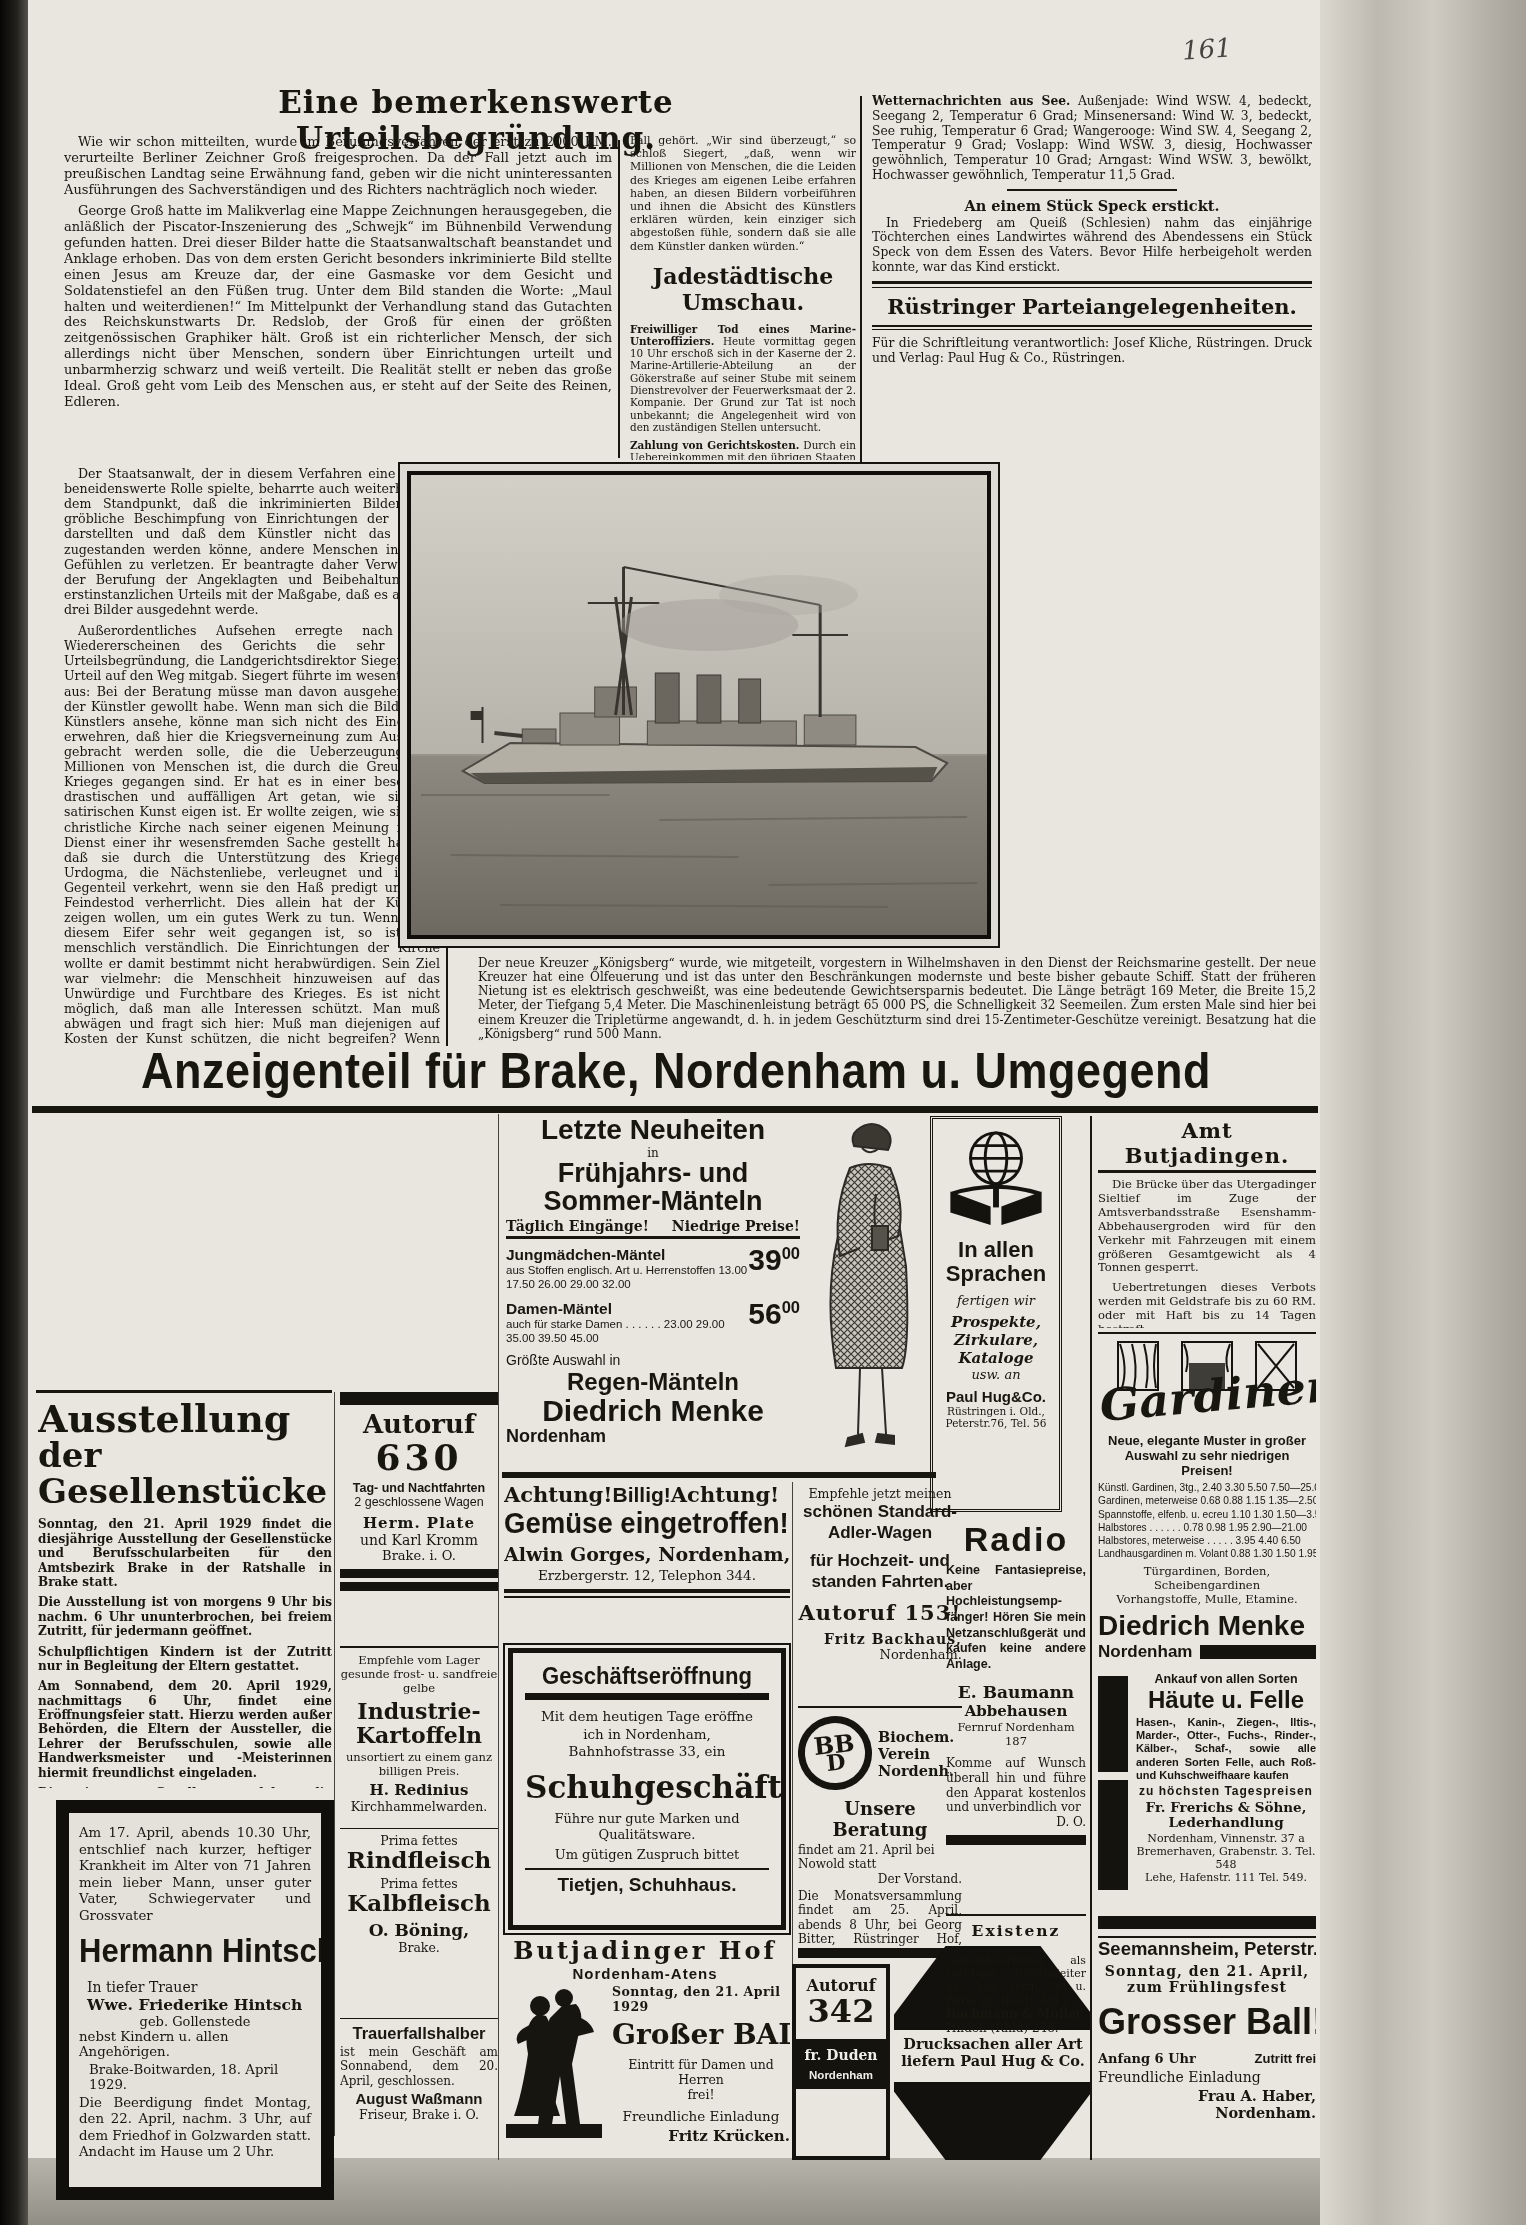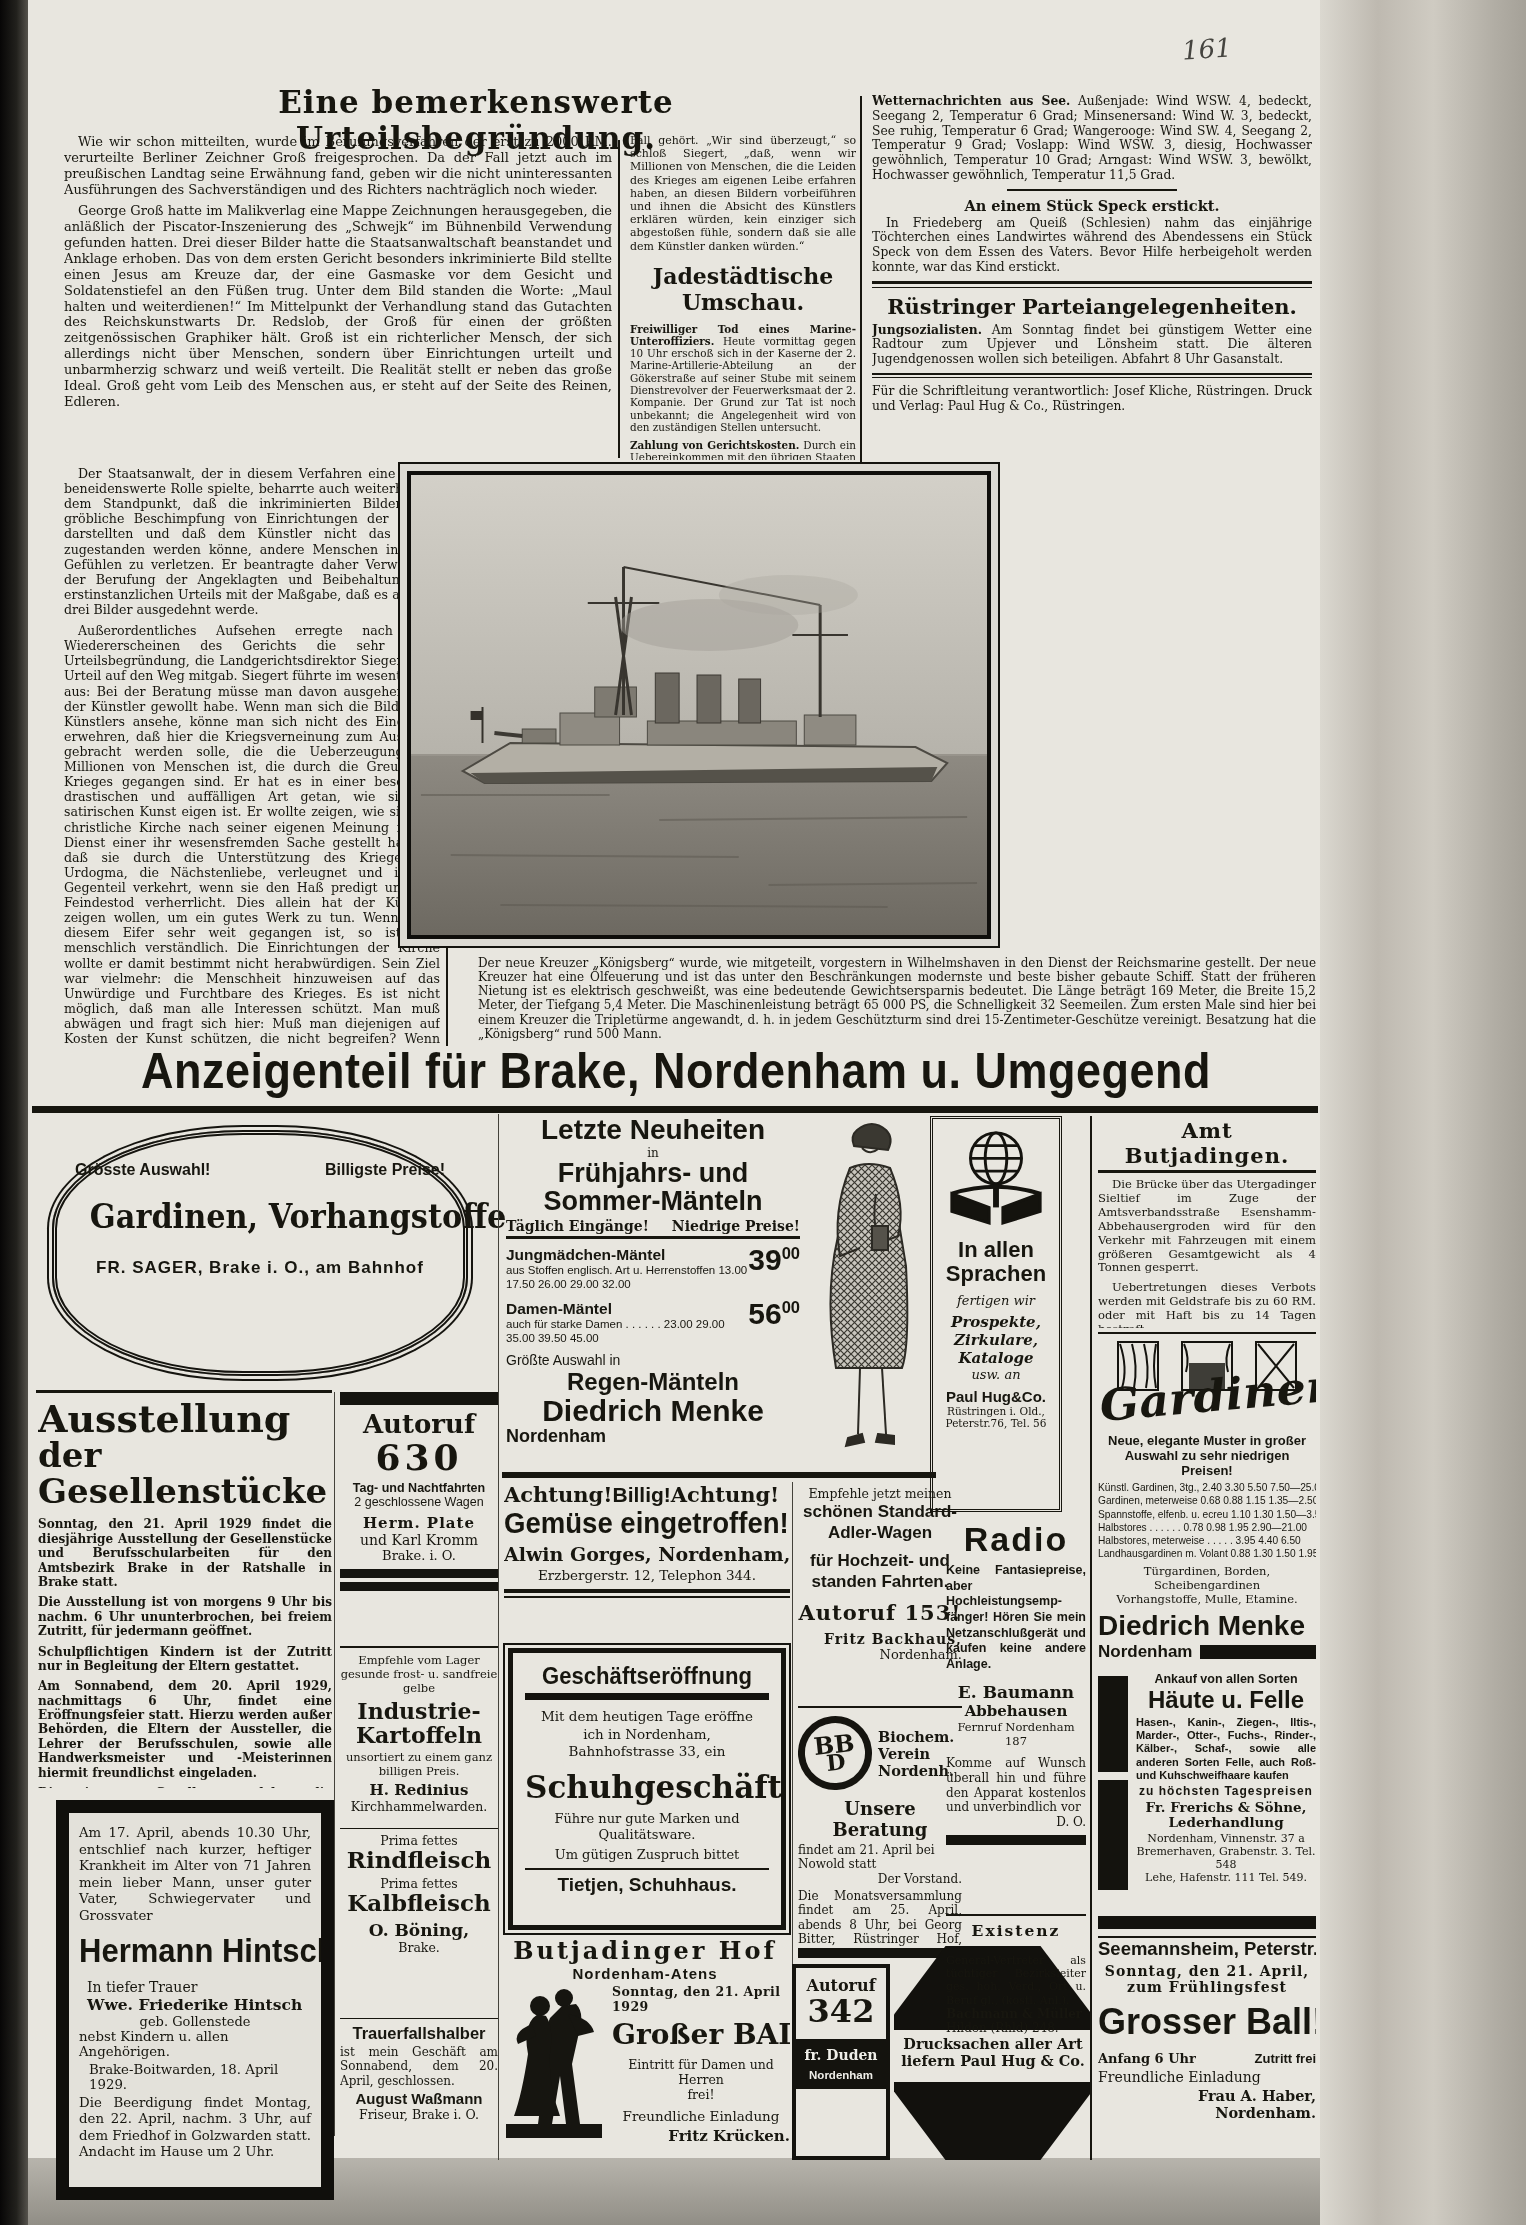--- a/index.html
+++ b/index.html
@@ -72,24 +72,20 @@
   <div class="abs ov" style="left:872px;top:94px;width:440px;height:412px;">
     <p class="fr j" style="font-size:12.3px;line-height:1.2;">
       <span class="b">Wetternachrichten aus See.</span>
       <span>Außenjade: Wind WSW. 4, bedeckt, Seegang 2, Temperatur 6 Grad; Minsenersand: Wind W. 3, bedeckt, See ruhig, Temperatur 6 Grad; Wangerooge: Wind SW. 4, Seegang 2, Temperatur 9 Grad; Voslapp: Wind WSW. 3, diesig, Hochwasser gewöhnlich, Temperatur 10 Grad; Arngast: Wind WSW. 3, bewölkt, Hochwasser gewöhnlich, Temperatur 11,5 Grad.</span>
     </p>
     <div class="rule" style="width:170px;height:2px;margin:6px auto;"></div>
     <div class="fr b c" style="font-size:14.5px;">An einem Stück Speck erstickt.</div>
     <p class="fr j ind" style="font-size:12.3px;line-height:1.2;margin-top:2px;">In Friedeberg am Queiß (Schlesien) nahm das einjährige Töchterchen eines Landwirtes während des Abendessens ein Stück Speck von dem Essen des Vaters. Bevor Hilfe herbeigeholt werden konnte, war das Kind erstickt.</p>
     <div style="border-top:3px solid #17160f;border-bottom:1px solid #17160f;height:3px;margin:4px 0 6px 0;"></div>
     <div class="fr b c" style="font-size:21px;">Rüstringer Parteiangelegenheiten.</div>
-    <p class="fr j" style="font-size:12.3px;line-height:1.2;margin-top:4px;">
-      <span class="b">Jungsozialisten.</span>
-      <span>Am Sonntag findet bei günstigem Wetter eine Radtour zum Upjever und Lönsheim statt. Die älteren Jugendgenossen wollen sich beteiligen. Abfahrt 8 Uhr Gasanstalt.</span>
-    </p>
     <div style="border-top:2px solid #17160f;border-bottom:1px solid #17160f;height:2px;margin:6px 0;"></div>
     <p class="fr j" style="font-size:12.3px;line-height:1.25;">Für die Schriftleitung verantwortlich: Josef Kliche, Rüstringen.  Druck und Verlag: Paul Hug &amp; Co., Rüstringen.</p>
   </div>
 
   <div class="abs" style="left:398px;top:462px;width:602px;height:486px;border:2px solid #14130e;background:#dcdad3;padding:7px;box-sizing:border-box;">
     <div style="border:4px solid #0f0e0b;height:100%;box-sizing:border-box;">
       <svg width="100%" height="100%" viewBox="0 0 580 460" preserveAspectRatio="none">
         <defs>
           <linearGradient id="sky" x1="0" y1="0" x2="0" y2="1">
             <stop offset="0" stop-color="#d3d0c8"></stop>
@@ -143,28 +139,20 @@
         <ellipse cx="300" cy="150" rx="90" ry="26" fill="#a09c94" opacity="0.45"></ellipse>
         <ellipse cx="380" cy="120" rx="70" ry="20" fill="#aaa69e" opacity="0.35"></ellipse>
       </svg>
     </div>
   </div>
   <div class="abs fr j ov" style="left:478px;top:956px;width:838px;height:90px;font-size:12px;line-height:1.18;">Der neue Kreuzer „Königsberg“ wurde, wie mitgeteilt, vorgestern in Wilhelmshaven in den Dienst der Reichsmarine gestellt. Der neue Kreuzer hat eine Ölfeuerung und ist das unter den Beschränkungen modernste und beste bisher gebaute Schiff. Statt der früheren Nietung ist es elektrisch geschweißt, was eine bedeutende Gewichtsersparnis bedeutet. Die Länge beträgt 169 Meter, die Breite 15,2 Meter, der Tiefgang 5,4 Meter. Die Maschinenleistung beträgt 65 000 PS, die Schnelligkeit 32 Seemeilen. Zum ersten Male sind hier bei einem Kreuzer die Tripletürme angewandt, d. h. in jedem Geschützturm sind drei 15-Zentimeter-Geschütze vereinigt. Besatzung hat die „Königsberg“ rund 500 Mann.</div>
 
   <div class="abs sans c ov" style="left:36px;top:1042px;width:1280px;height:62px;font-size:45px;font-weight:900;letter-spacing:0.5px;transform:scaleY(1.12);transform-origin:top;white-space:nowrap;">Anzeigenteil für Brake, Nordenham u. Umgegend</div>
   <div class="abs rule" style="left:32px;top:1106px;width:1286px;height:7px;"></div>
 
-  <div class="abs sagerframe" style="left:52px;top:1130px;width:416px;height:246px;padding:26px 18px 0 18px;box-sizing:border-box;">
-    <div style="display:flex;justify-content:space-between;">
-      <span class="sans b" style="font-size:16px;">Grösste Auswahl!</span>
-      <span class="sans b" style="font-size:16px;">Billigste Preise!</span>
-    </div>
-    <div class="fr b c" style="font-size:33px;margin-top:18px;transform:scaleX(0.92);white-space:nowrap;">Gardinen, Vorhangstoffe</div>
-    <div class="sans b c" style="font-size:17px;margin-top:22px;letter-spacing:1px;">FR. SAGER, Brake i. O., am Bahnhof</div>
-  </div>
 
   <div class="abs rule" style="left:36px;top:1390px;width:296px;height:3px;"></div>
   <div class="abs ov" style="left:38px;top:1400px;width:294px;height:388px;">
     <div class="fr b" style="font-size:38px;line-height:1;">Ausstellung</div>
     <div class="fr b" style="font-size:34px;line-height:1.05;margin-bottom:8px;">der Gesellenstücke</div>
     <div class="fr b j" style="font-size:12px;line-height:1.2;">
       <p>Sonntag, den 21. April 1929 findet die diesjährige Ausstellung der Gesellenstücke und Berufsschularbeiten für den Amtsbezirk Brake in der Ratshalle in Brake statt.</p>
       <p>Die Ausstellung ist von morgens 9 Uhr bis nachm. 6 Uhr ununterbrochen, bei freiem Zutritt, für jedermann geöffnet.</p>
       <p>Schulpflichtigen Kindern ist der Zutritt nur in Begleitung der Eltern gestattet.</p>
       <p>Am Sonnabend, dem 20. April 1929, nachmittags 6 Uhr, findet eine Eröffnungsfeier statt. Hierzu werden außer Behörden, die Eltern der Aussteller, die Lehrer der Berufsschulen, sowie alle Handwerksmeister und -Meisterinnen hiermit freundlichst eingeladen.</p>

